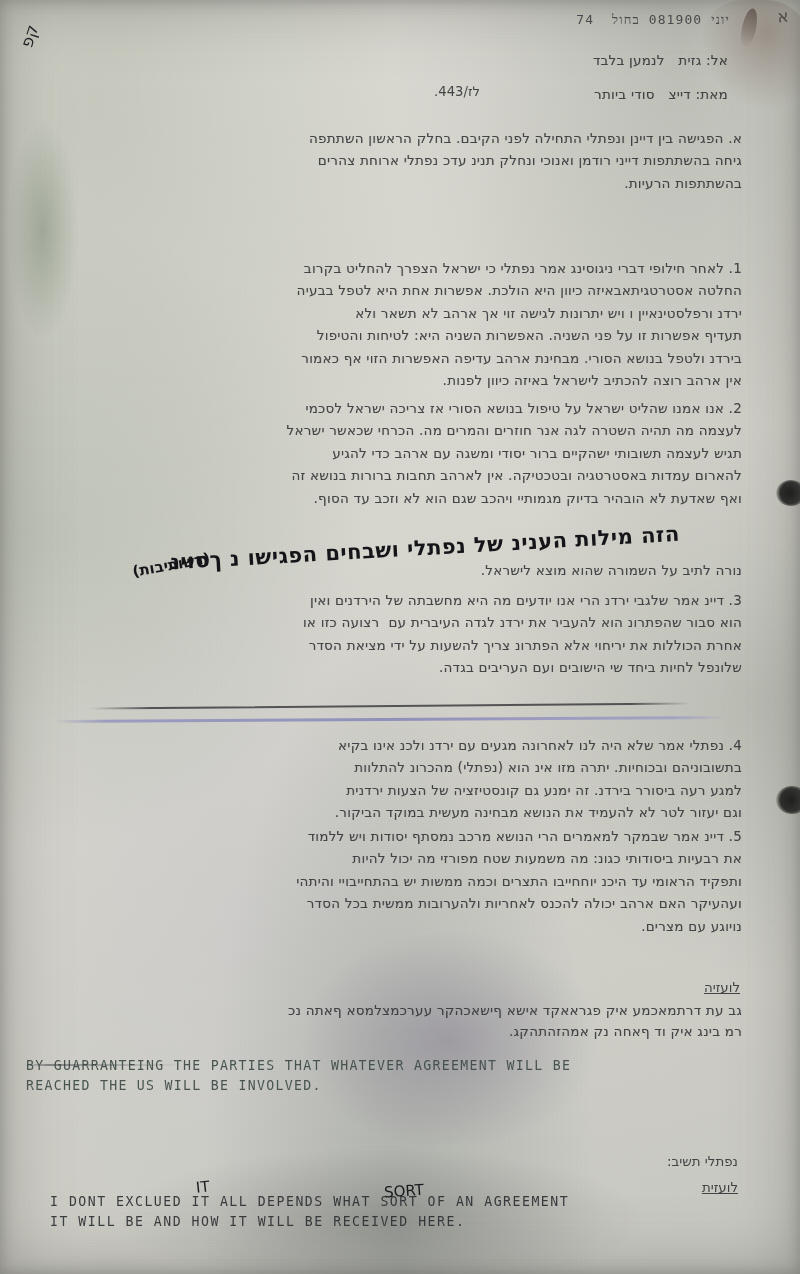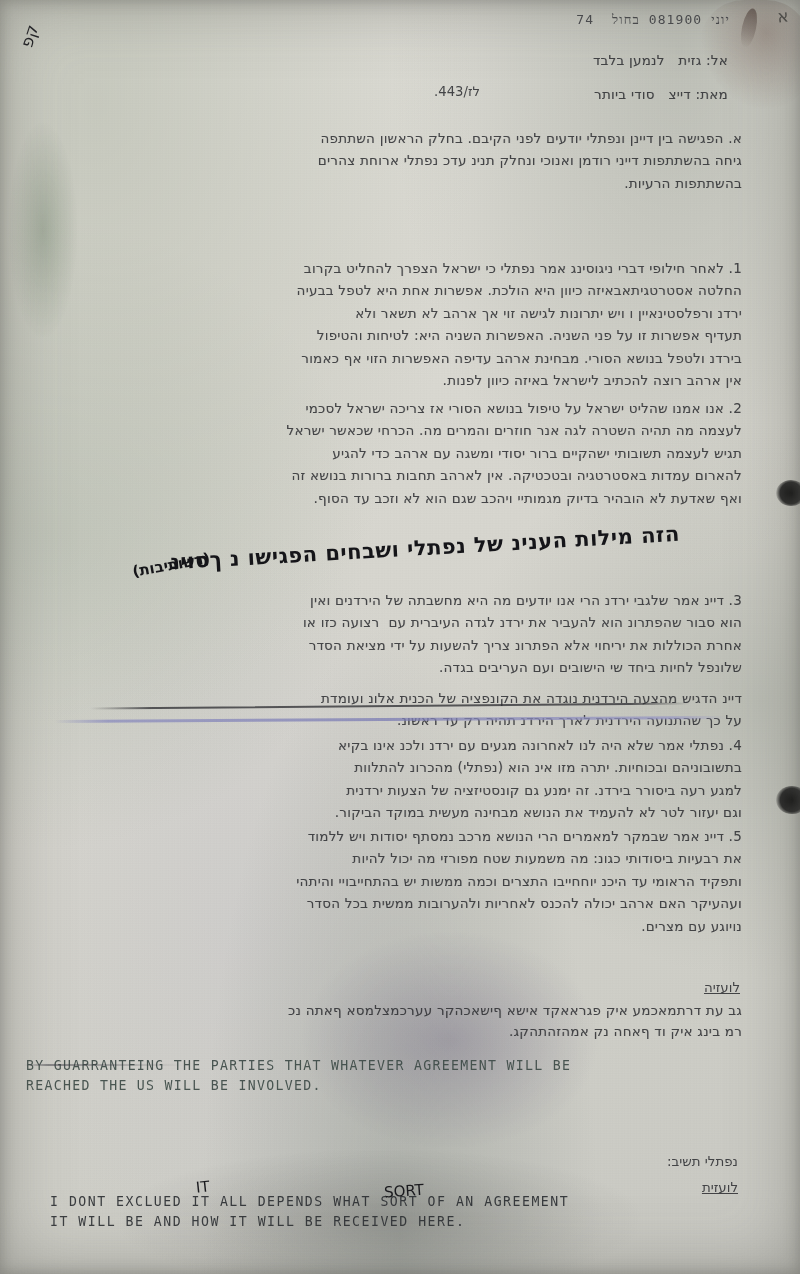--- a/index.html
+++ b/index.html
@@ -268,40 +268,39 @@
 
   <div id="hdr-code" class="mono-typed">74 ‏יוני 081900  בחול ‏</div>
   <div id="hdr-mark">א</div>
 
   <div class="doc-text" id="to-line"><span>אל:</span> <span>גזית   לנמען בלבד</span></div>
 
   <div class="doc-text" id="from-line"><span>מאת:</span> <span>דייצ   סודי ביותר</span></div>
 
   <div id="ref-line">לז/443.</div>
 
-  <div class="doc-text" id="para-a">א. הפגישה בין דיינן ונפתלי יודעים לפני הקיבם. בחלק הראשון השתתפה
+  <div class="doc-text" id="para-a">א. הפגישה בין דיינן ונפתלי התחילה לפני הקיבם. בחלק הראשון השתתפה
 גיחה בהשתתפות דייני רודמן ואנוכי ונחלק תנינ עדכ נפתלי ארוחת צהרים
 בהשתתפות הרעיות.</div>
   <div class="doc-text" id="para-1">1. לאחר חילופי דברי ניגוסינג אמר נפתלי כי ישראל הצפרך להחליט בקרוב
 החלטה אסטרטגיתאבאיזה כיוון היא הולכת. אפשרות אחת היא לטפל בבעיה
 ירדנ ורפלסטינאיין ו ויש יתרונות לגישה זוי אך ארהב לא תשאר ולא
 תעדיף אפשרות זו על פני השניה. האפשרות השניה היא: לטיחות והטיפול
 בירדנ ולטפל בנושא הסורי. מבחינת ארהב עדיפה האפשרות הזוי אף כאמור
 אין ארהב רוצה להכתיב לישראל באיזה כיוון לפנות.</div>
   <div class="doc-text" id="para-2">2. אנו אמנו שהליט ישראל על טיפול בנושא הסורי אז צריכה ישראל לסכמי
 לעצמה מה תהיה השטרה לגה אנר חוזרים והמרים מה. הכרחי שכאשר ישראל
 תגיש לעצמה תשובותי ישהקיים ברור יסודי ומשגה עם ארהב כדי להגיע
 להארום עמדות באסטרטגיה ובטכטיקה. אין לארהב תחבות ברורות בנושא זה
 ואף שאדעת לא הובהיר בדיוק מגמותיי ויהכב שגם הוא לא וזכב עד הסוף.</div>
+  <div class="doc-text" id="para-2b">נורה לתיב על השמורה שהוא מוצא לישראל.</div>
   <div class="doc-text" id="para-3">3. דיינ אמר שלגבי ירדנ הרי אנו יודעים מה היא מחשבתה של הירדנים ואין
 הוא סבור שהפתרונ הוא להעביר את ירדנ לגדה העיברית עם  רצועה כזו או
 אחרת הכוללות את יריחוי אלא הפתרונ צריך להשעות על ידי מציאת הסדר
 שלונפל לחיות ביחד שי הישובים ועם העריבים בגדה.</div>
-  <div class="doc-text" id="para-3b">דיינ הדגיש מהצעה הירדנית נוגדה את הקונפציה של הכנית אלונ ועומדת
-על כך שהתנועה הירדנית לארך הירדנ תהיה רק עד ראשונ.</div>
   <div class="doc-text" id="para-4">4. נפתלי אמר שלא היה לנו לאחרונה מגעים עם ירדנ ולכנ אינו בקיא
 בתשובוניהם ובכוחיות. יתרה מזו אינ הוא (נפתלי) מהכרונ להתלוות
 למגע רעה ביסורר בירדנ. זה ימנע גם קונסטיזציה של הצעות ירדנית
 וגם יעזור לטר לא להעמיד את הנושא מבחינה מעשית במוקד הביקור.</div>
   <div class="doc-text" id="para-5">5. דיינ אמר שבמקר למאמרים הרי הנושא מרכב נמסתף יסודות ויש ללמוד
 את רבעיות ביסודותי כגונ: מה משמעות שטח מפורזי מה יכול להיות
 ותפקיד הראומי עד היכנ יוחחייבו התצרים וכמה ממשות יש בהתחייבויי והיתהי
 ועהעיקר האם ארהב יכולה להכנס לאחריות ולהערובות ממשית בכל הסדר
 נויוגע עם מצרים.</div>
 

